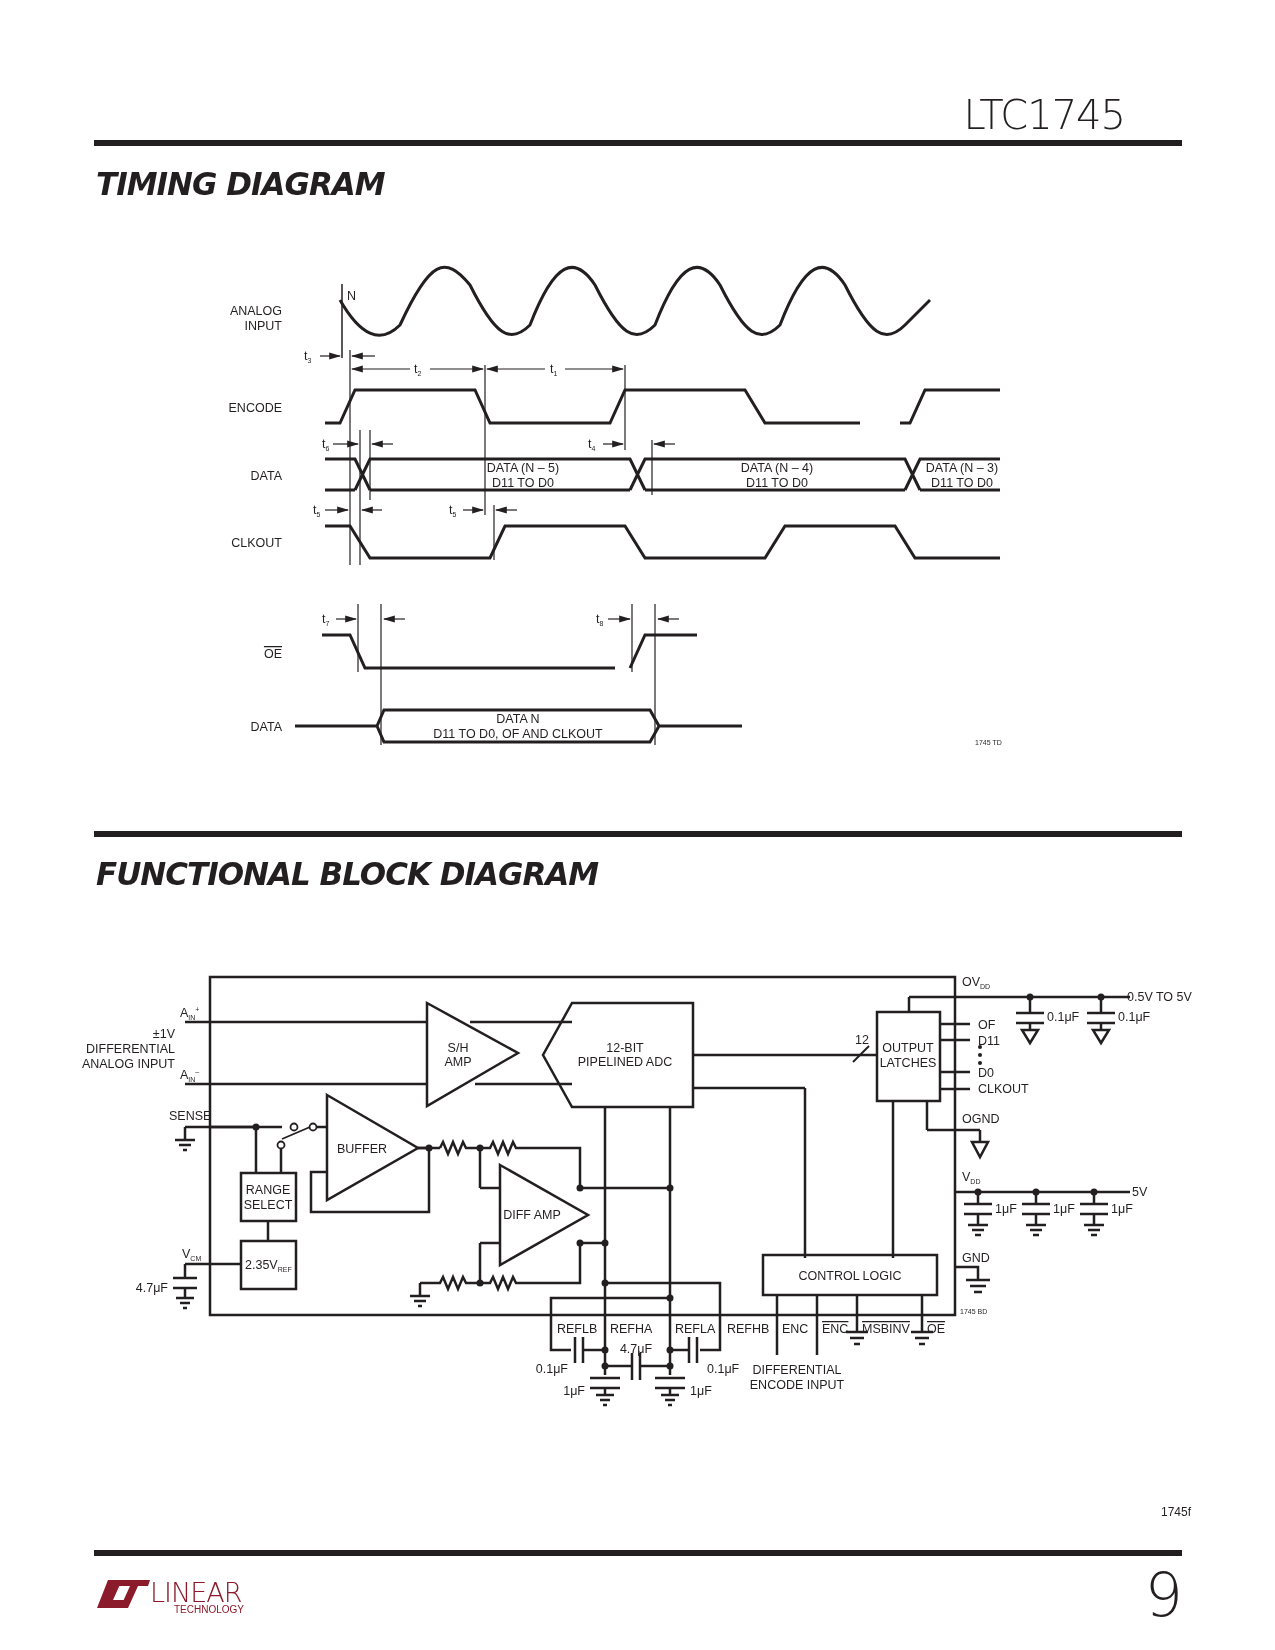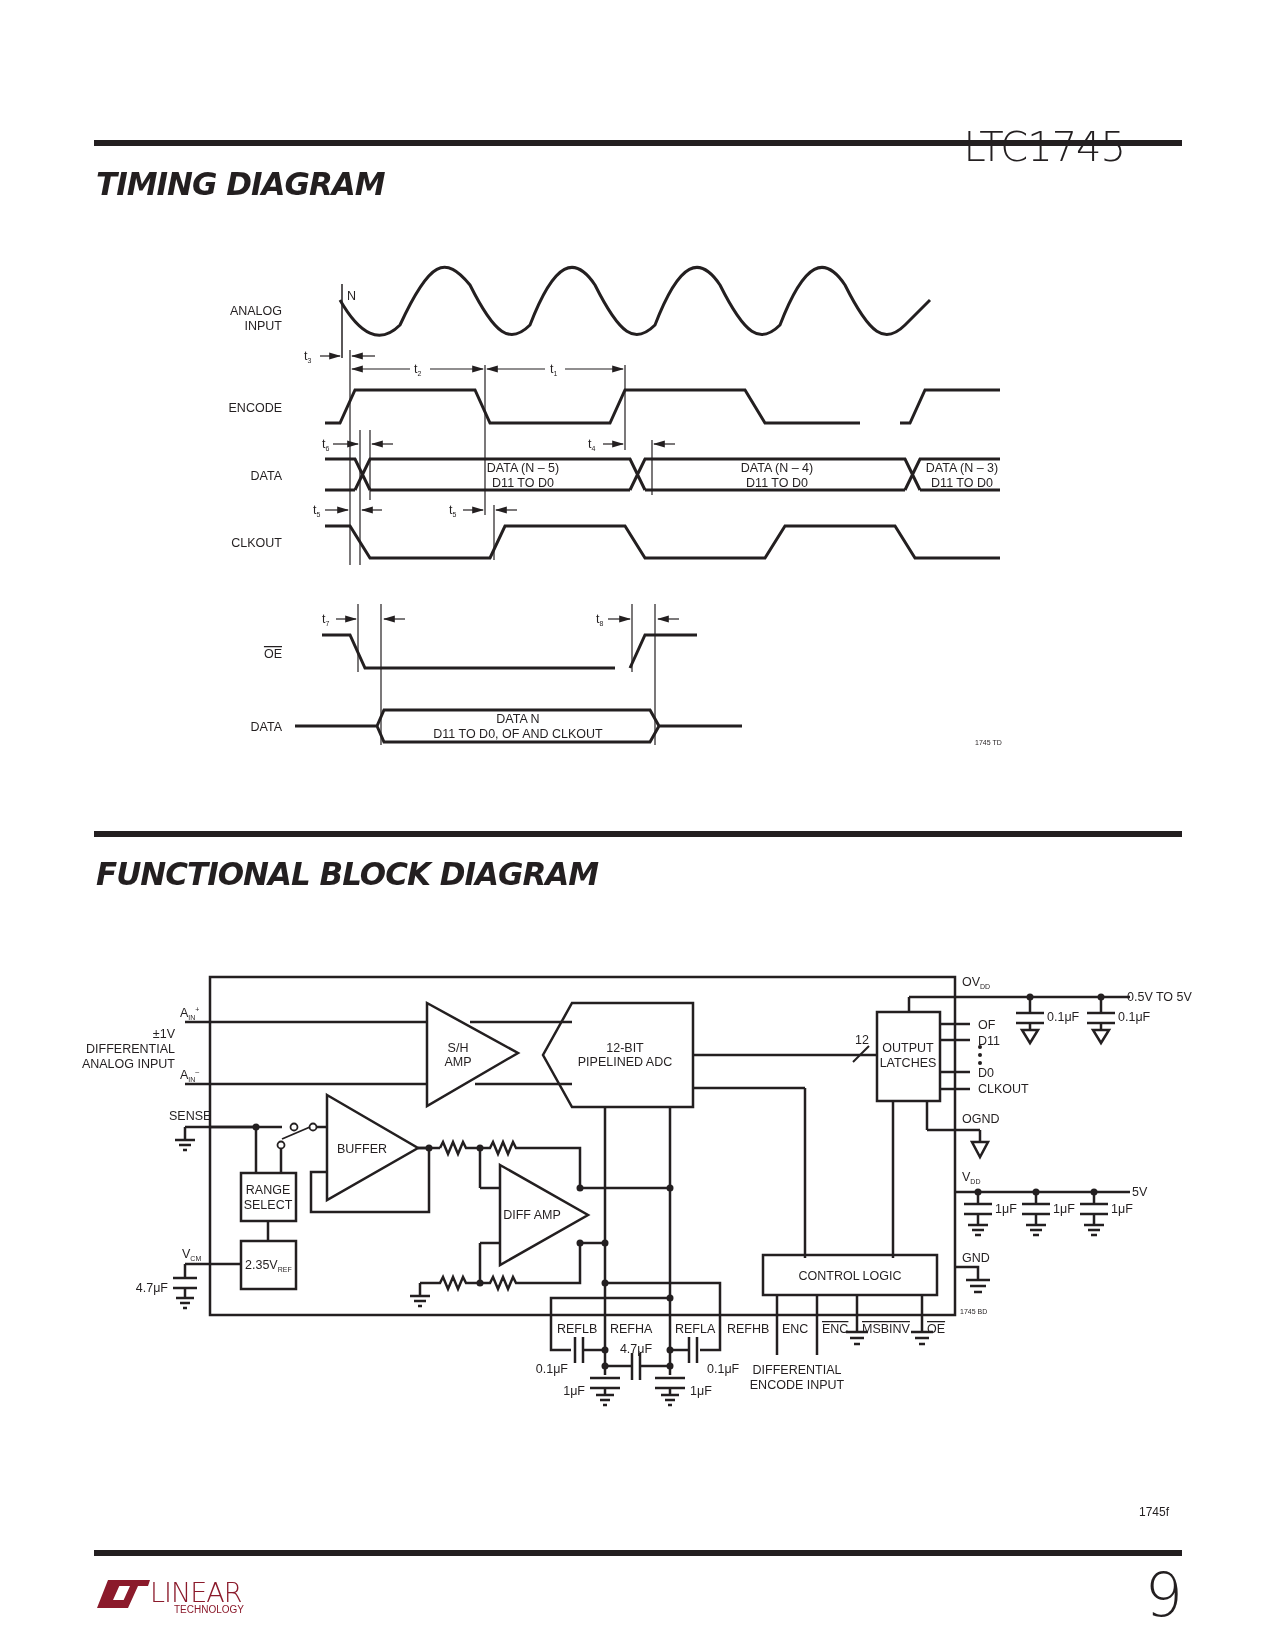--- a/index.html
+++ b/index.html
@@ -1,23 +1,23 @@
 <!DOCTYPE html>
 <html><head>
 <meta charset="utf-8">
 <style>
   html, body { margin:0; padding:0; background:#fff; }
   body { width:1275px; height:1650px; position:relative; overflow:hidden; font-family:"Liberation Sans", sans-serif; color:#231f20; }
-  .part { position:absolute; right:150px; top:92px; font-size:40px; font-weight:300; letter-spacing:-1px; font-family:"DejaVu Sans", sans-serif; color:#231f20;margin-top:32px; }
+  .part { position:absolute; right:150px; top:92px; font-size:40px; font-weight:300; letter-spacing:-1px; font-family:"DejaVu Sans", sans-serif; color:#231f20; }
   .rule { position:absolute; left:94px; width:1088px; background:#231f20; }
   .sect { position:absolute; left:96px; font-family:"DejaVu Sans", sans-serif; font-weight:900; font-size:31px; font-style:italic; letter-spacing:-1px; transform:scaleY(1.05); }
   svg { position:absolute; left:0; top:0; }
   .lbl { font-family:"Liberation Sans", sans-serif; font-size:12.5px; fill:#231f20; }
   .sm { font-size:7px; }
-  .footcode { position:absolute; right:106px; top:1505px; font-size:12px; }
+  .footcode { position:absolute; right:84px; top:1505px; font-size:12px; }
   .pagenum { position:absolute; right:92px; top:1560px; font-size:60px; font-weight:300; font-family:"DejaVu Sans", sans-serif; }
 </style>
 </head>
 <body>
 
 <div class="part">LTC1745</div>
 <div class="rule" style="top:140px;height:6px;"></div>
 <div class="sect" style="top:165px;">TIMING DIAGRAM</div>
 
 <div class="rule" style="top:831px;height:6px;"></div>

